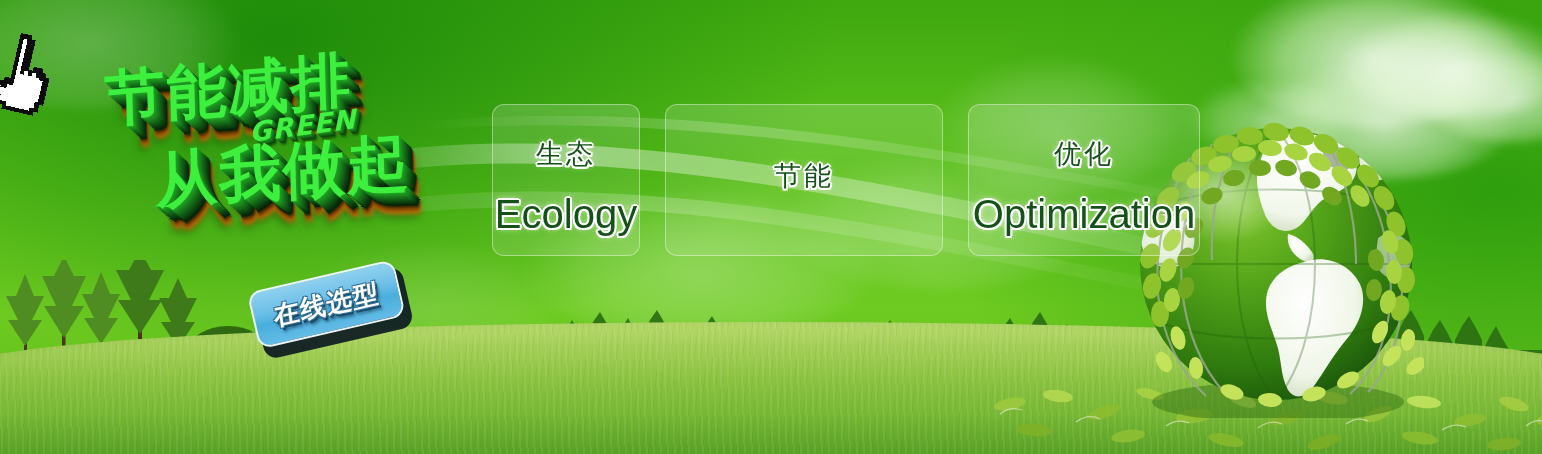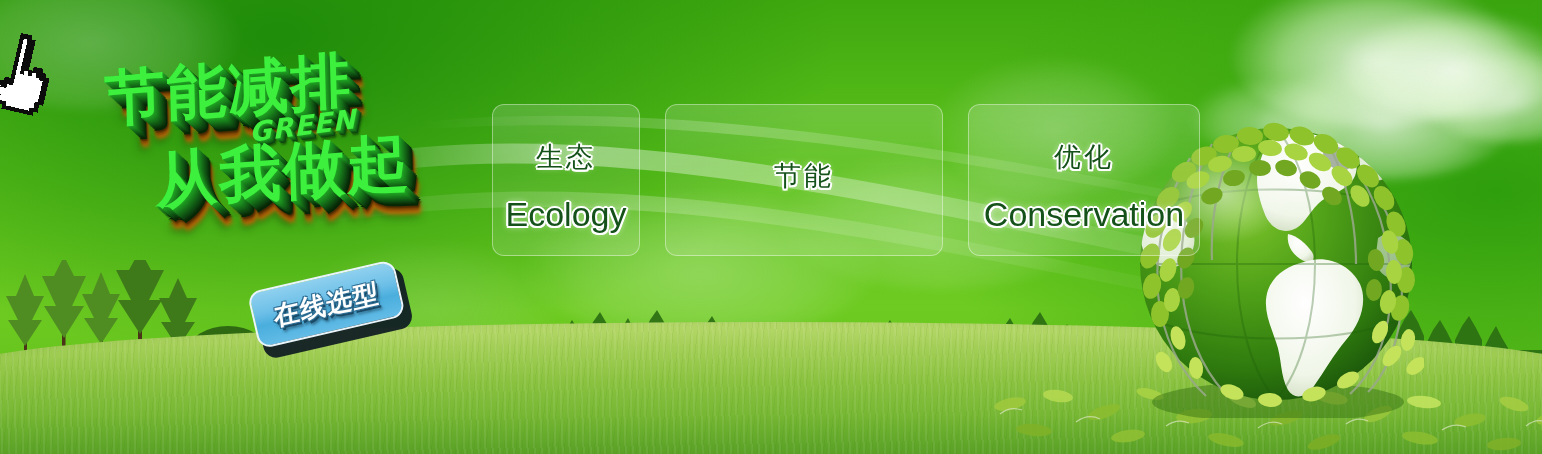--- a/index.html
+++ b/index.html
@@ -222,21 +222,21 @@
     margin-bottom: 20px;
     text-shadow:
       -1.5px -1.5px 0 #ffffff, 1.5px -1.5px 0 #ffffff,
       -1.5px 1.5px 0 #ffffff, 1.5px 1.5px 0 #ffffff,
        0 -2px 0 #ffffff, 0 2px 0 #ffffff,
       -2px 0 0 #ffffff, 2px 0 0 #ffffff,
        0 0 6px rgba(255,255,255,0.9);
   }
   .card-en {
     font-family: "Liberation Sans", sans-serif;
-    font-size: 34px;
+    font-size: 40px;
     font-weight: normal;
     letter-spacing: 0px;
     color: #14521a;
     white-space: nowrap;
     text-shadow:
       -1.5px -1.5px 0 #ffffff, 1.5px -1.5px 0 #ffffff,
       -1.5px 1.5px 0 #ffffff, 1.5px 1.5px 0 #ffffff,
        0 -2px 0 #ffffff, 0 2px 0 #ffffff,
       -2px 0 0 #ffffff, 2px 0 0 #ffffff,
        0 0 7px rgba(255,255,255,0.95);
@@ -561,18 +561,18 @@
   <div class="cards">
     <div class="card card-1">
       <span class="card-cn">生态</span>
       <span class="card-en">Ecology</span>
     </div>
     <div class="card card-2">
       <span class="card-cn">节能</span>
     </div>
     <div class="card card-3">
       <span class="card-cn">优化</span>
-      <span class="card-en">Conservation</span>
+      <span class="card-en">Optimization</span>
     </div>
   </div>
 
 
 </div>
 
 </body></html>

